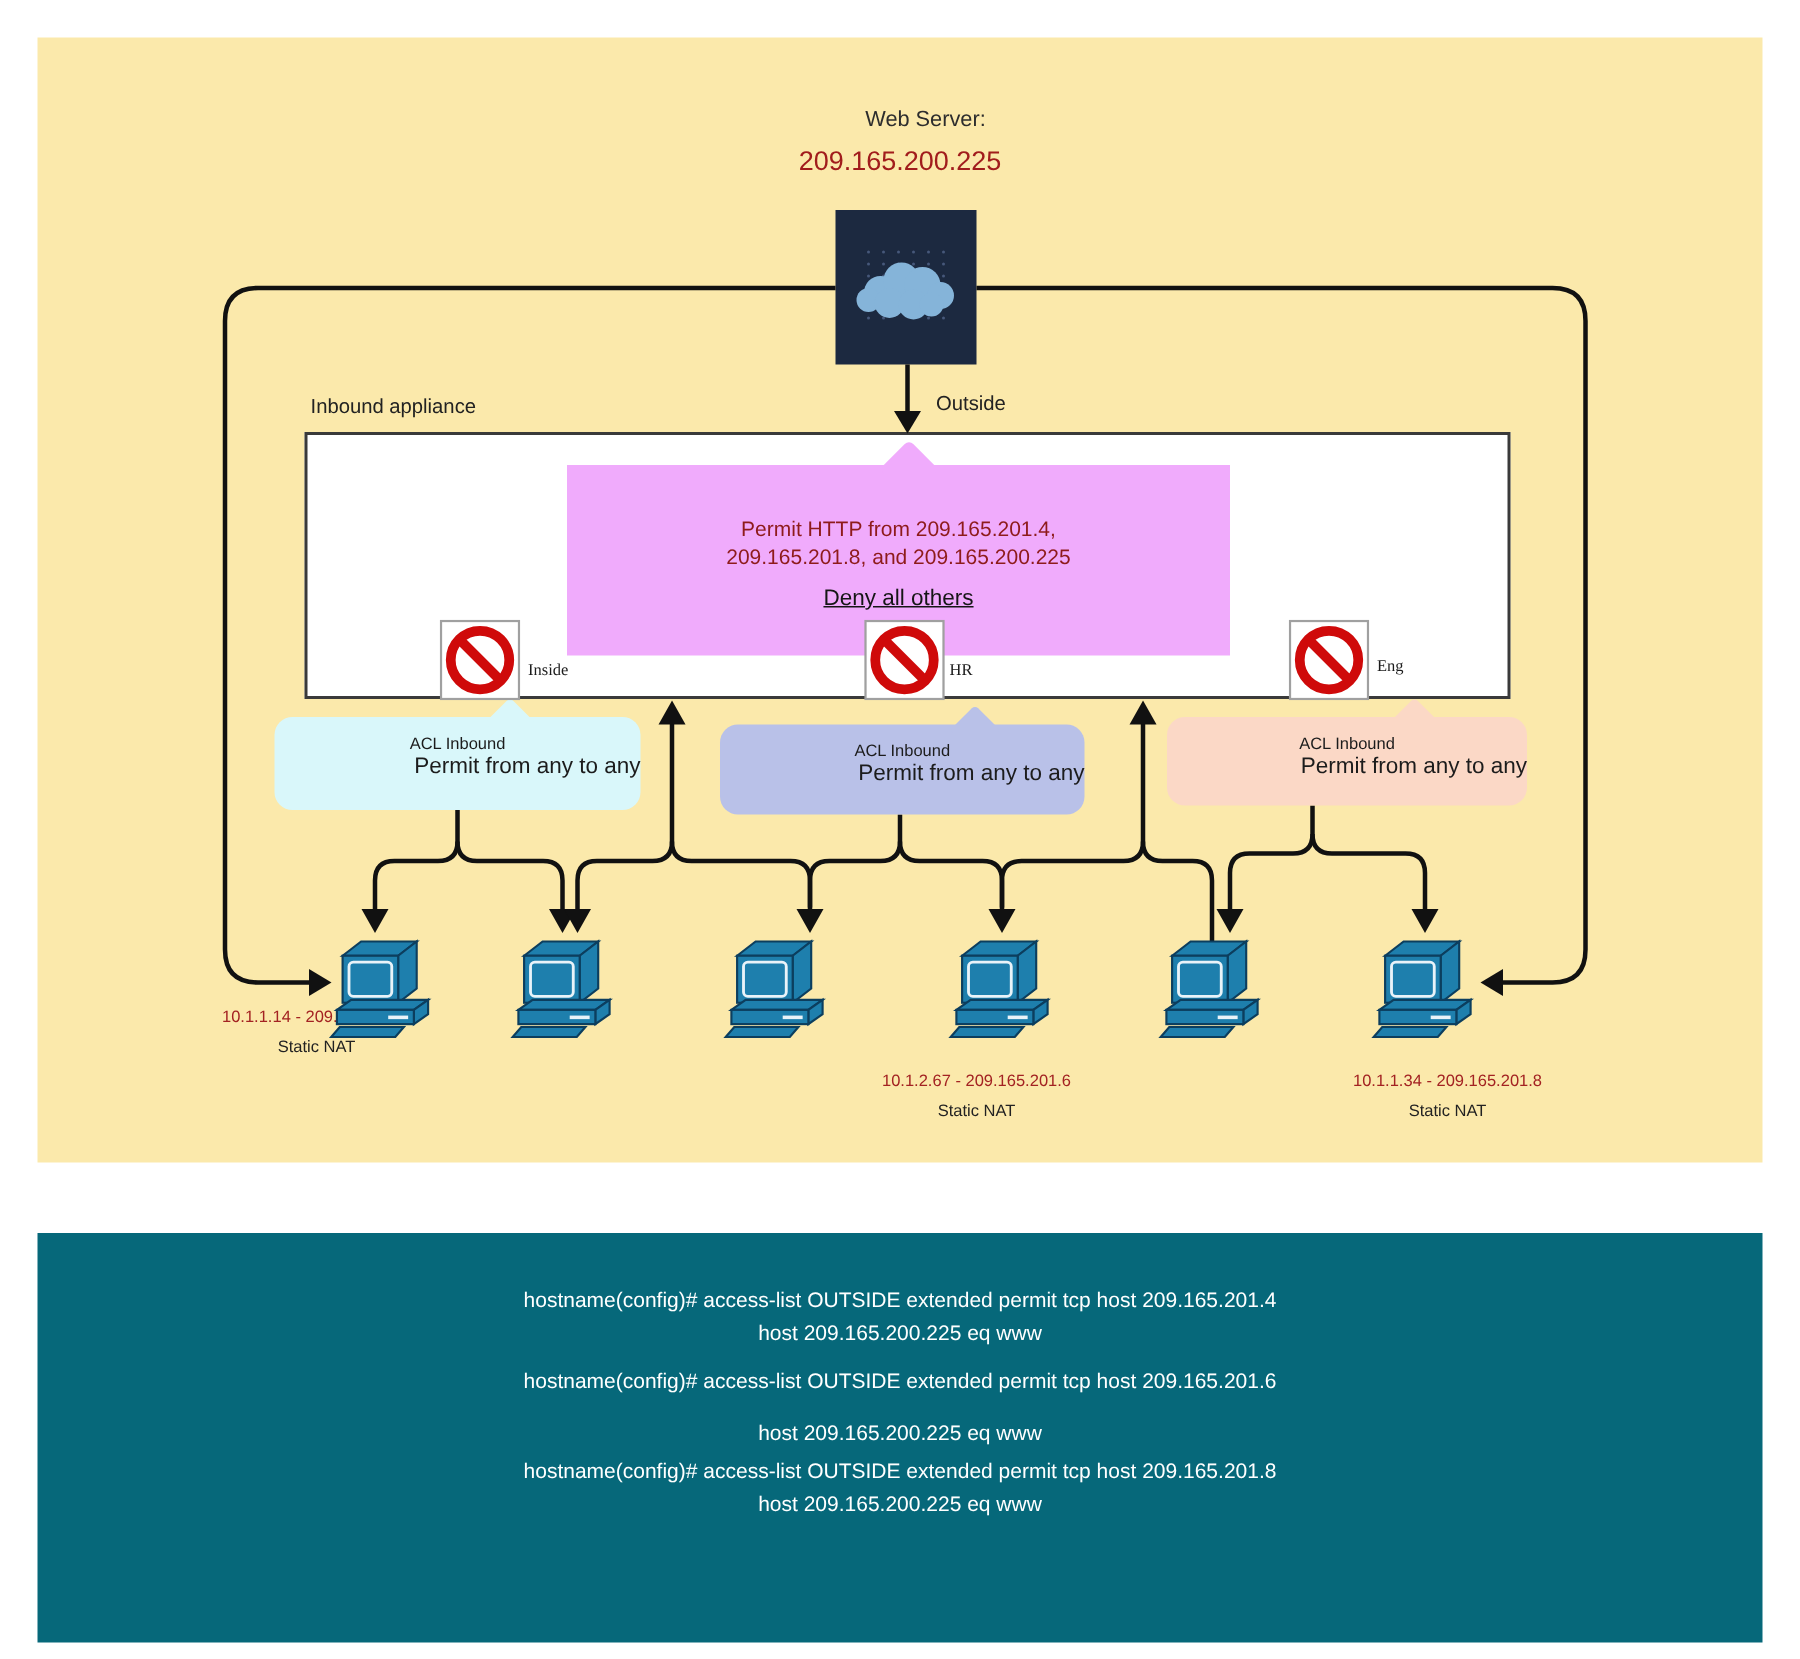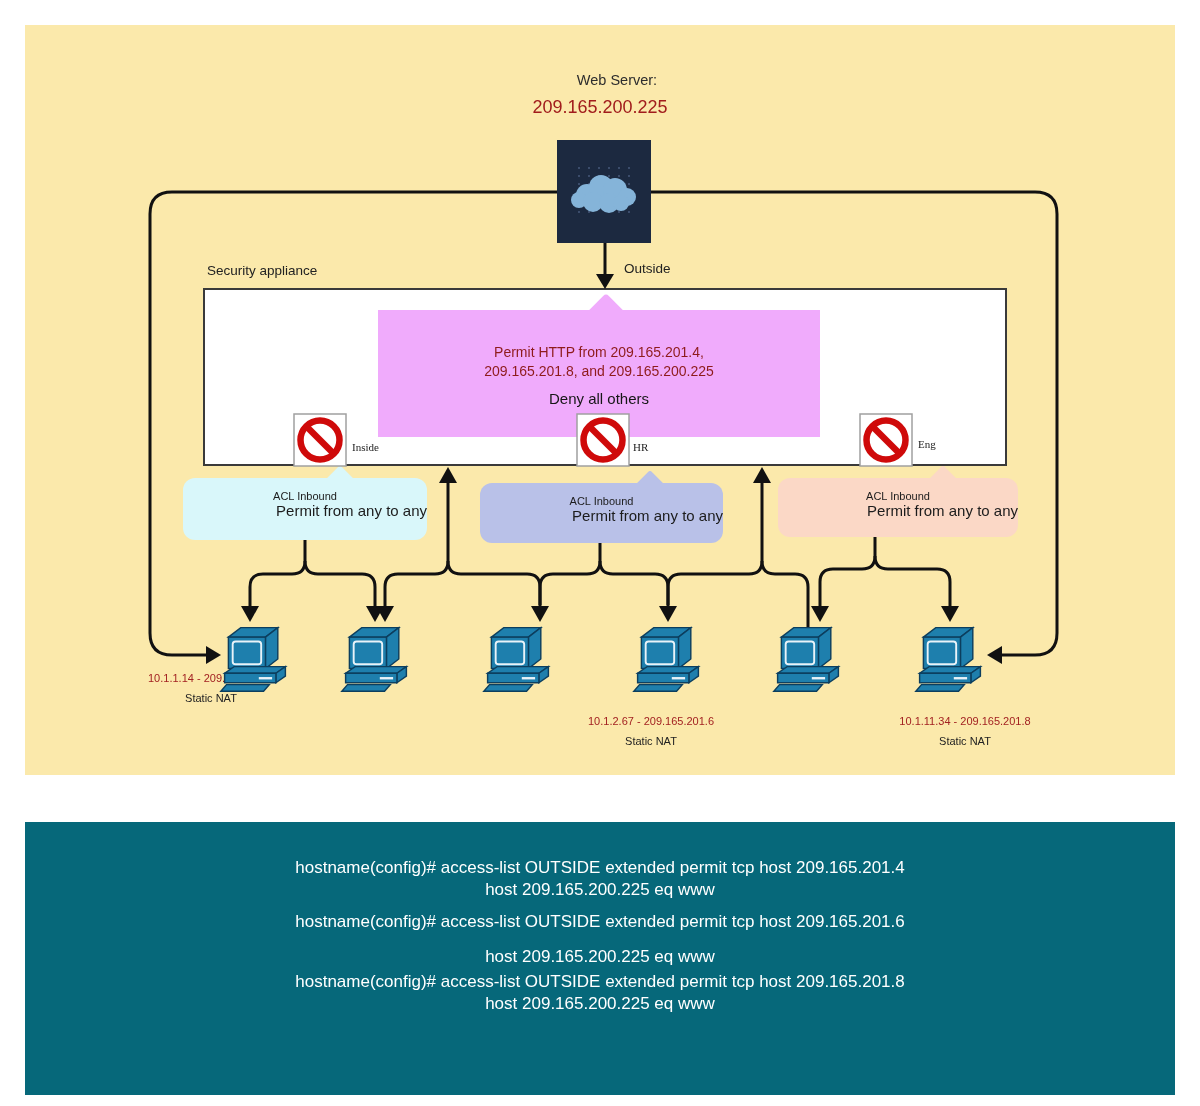--- a/index.html
+++ b/index.html
@@ -8,33 +8,33 @@
   .abs{position:absolute;}
   .diagram-bg{left:25px;top:25px;width:1150px;height:750px;background:#fbe9ab;}
   .title{left:25px;top:72px;width:1184px;text-align:center;font-size:14.5px;color:#2d2d2d;}
   .title-ip{left:25px;top:97px;width:1150px;text-align:center;font-size:18px;color:#a11c1c;}
   .cloud-box{left:557px;top:140px;width:94px;height:103px;background:#1c2940;}
   .lbl{font-size:13.5px;color:#222;}
   .appliance{left:203px;top:288px;width:804px;height:178px;background:#ffffff;border:2px solid #3a3a3a;box-sizing:border-box;}
   .acl-out{left:378px;top:310px;width:442px;height:127px;background:#dbdef8;}
   .acl-out .tail{position:absolute;top:-11px;left:214px;width:28px;height:28px;background:inherit;transform:rotate(45deg);border-radius:4px;}
   .permit{position:relative;margin-top:33px;text-align:center;font-size:14px;line-height:19px;color:#8e1b1b;}
-  .deny{position:relative;margin-top:9px;text-align:center;font-size:15px;color:#161616;}
+  .deny{position:relative;margin-top:9px;text-align:center;font-size:15px;color:#161616;text-decoration:underline;}
   .sign{width:54px;height:54px;top:413px;z-index:5;}
   .iface-lbl{font-size:11px;color:#1c1c1c;z-index:6;font-family:Liberation Serif, serif;}
   .callout{border-radius:12px;z-index:4;}
   .callout .tail{position:absolute;top:-8px;width:24px;height:24px;background:inherit;transform:rotate(45deg);border-radius:3px;}
   .callout .c-title{position:relative;margin-top:12px;text-align:center;font-size:11px;color:#1c1c1c;}
   .callout .c-rule{position:relative;text-align:right;font-size:15px;color:#1c1c1c;}
   .computer{width:76px;height:70px;top:624px;z-index:3;}
   .natlbl{width:220px;text-align:center;font-size:11px;}
   .natlbl .map{color:#a32222;}
   .natlbl .nat{color:#222;margin-top:8px;}
   .console{left:25px;top:822px;width:1150px;height:273px;background:#06687a;}
-  .cline{position:absolute;left:25px;width:1150px;text-align:center;color:#ffffff;font-size:17px;}
+  .cline{position:absolute;left:25px;width:1150px;text-align:center;color:#ffffff;font-size:14px;}
   svg{display:block;}
   .overlay{left:0;top:0;z-index:2;pointer-events:none;}
 </style>
 </head>
 <body>
 
 <div class="canvas">
 
   <div class="abs diagram-bg" style="background-color: rgb(251, 233, 171);"></div>
 
@@ -117,21 +117,21 @@
           <circle cx="58" cy="50" r="12"></circle>
         <circle cx="70" cy="57" r="9"></circle>
           <circle cx="22" cy="60" r="8"></circle>
           <circle cx="36" cy="62" r="10"></circle>
         <circle cx="52" cy="63" r="10"></circle>
           <circle cx="64" cy="63" r="8"></circle>
       </g>
     </svg>
   </div>
 
-  <div class="abs lbl" style="left:207px;top:263px;">Security appliance</div>
+  <div class="abs lbl" style="left:207px;top:263px;">Inbound appliance</div>
   <div class="abs lbl" style="left:624px;top:261px;">Outside</div>
 
   <div class="abs appliance"></div>
 
   <div class="abs acl-out" style="background-color: #f0abfc;">
     <div class="tail"></div>
     <div class="permit">
       <div>Permit HTTP from 209.165.201.4,</div>
       <div>209.165.201.8, and 209.165.200.225</div>
     </div>
@@ -273,21 +273,21 @@
 
   <div class="abs natlbl" style="left:101px;top:672px;">
     <div class="map">10.1.1.14 - 209.165.201.4</div>
     <div class="nat">Static NAT</div>
   </div>
   <div class="abs natlbl" style="left:541px;top:715px;">
     <div class="map">10.1.2.67 - 209.165.201.6</div>
     <div class="nat">Static NAT</div>
   </div>
   <div class="abs natlbl" style="left:855px;top:715px;">
-    <div class="map">10.1.11.34 - 209.165.201.8</div>
+    <div class="map">10.1.1.34 - 209.165.201.8</div>
     <div class="nat">Static NAT</div>
   </div>
 
   <div class="abs console" style="background-color: rgb(6, 104, 122);"></div>
   <div class="cline" style="top:858px;">hostname(config)# access-list OUTSIDE extended permit tcp host 209.165.201.4</div>
   <div class="cline" style="top:880px;">host 209.165.200.225 eq www</div>
   <div class="cline" style="top:912px;">hostname(config)# access-list OUTSIDE extended permit tcp host 209.165.201.6</div>
   <div class="cline" style="top:947px;">host 209.165.200.225 eq www</div>
   <div class="cline" style="top:972px;">hostname(config)# access-list OUTSIDE extended permit tcp host 209.165.201.8</div>
   <div class="cline" style="top:994px;">host 209.165.200.225 eq www</div>

